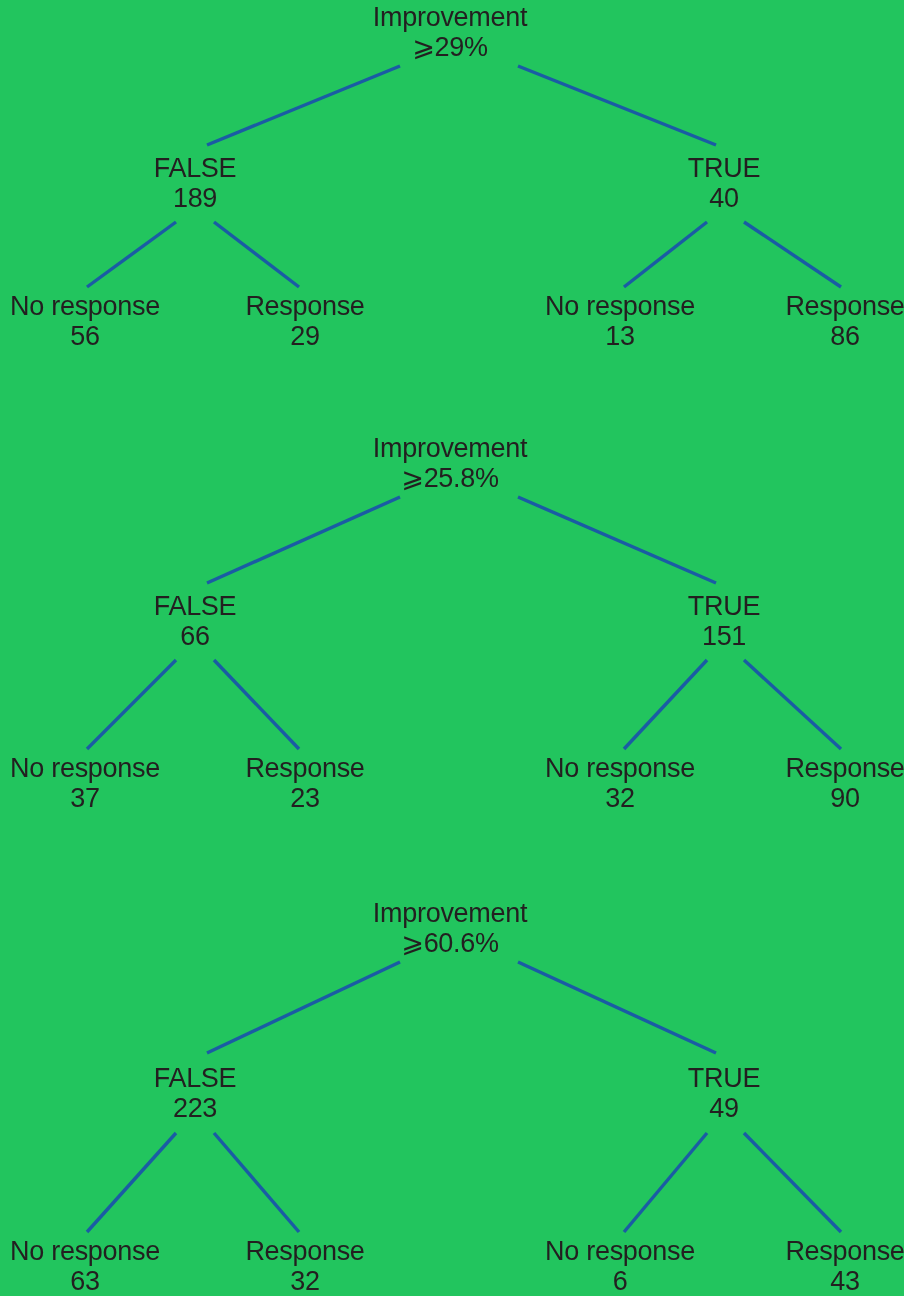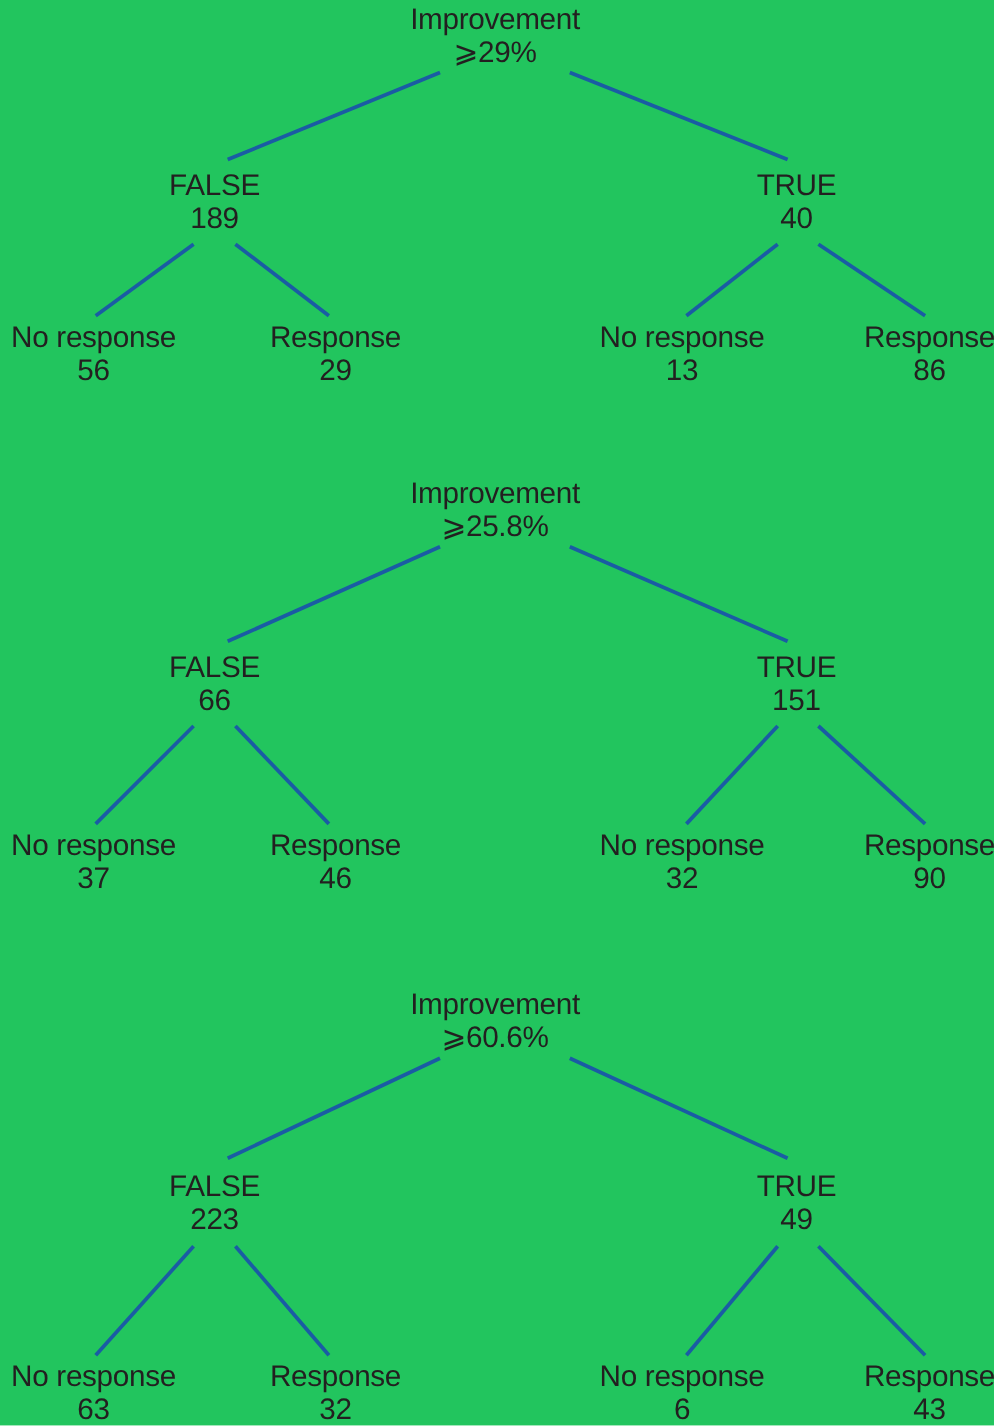--- a/index.html
+++ b/index.html
@@ -115,21 +115,21 @@
     <div class="node" style="left:724px; top:591px;">
       <span class="txt">TRUE</span>
       <span class="txt">151</span>
     </div>
     <div class="node" style="left:85px; top:753px;">
       <span class="txt">No response</span>
       <span class="txt">37</span>
     </div>
     <div class="node" style="left:305px; top:753px;">
       <span class="txt">Response</span>
-      <span class="txt">46</span>
+      <span class="txt">23</span>
     </div>
     <div class="node" style="left:620px; top:753px;">
       <span class="txt">No response</span>
       <span class="txt">32</span>
     </div>
     <div class="node" style="left:845px; top:753px;">
       <span class="txt">Response</span>
       <span class="txt">90</span>
     </div>
   </div>

